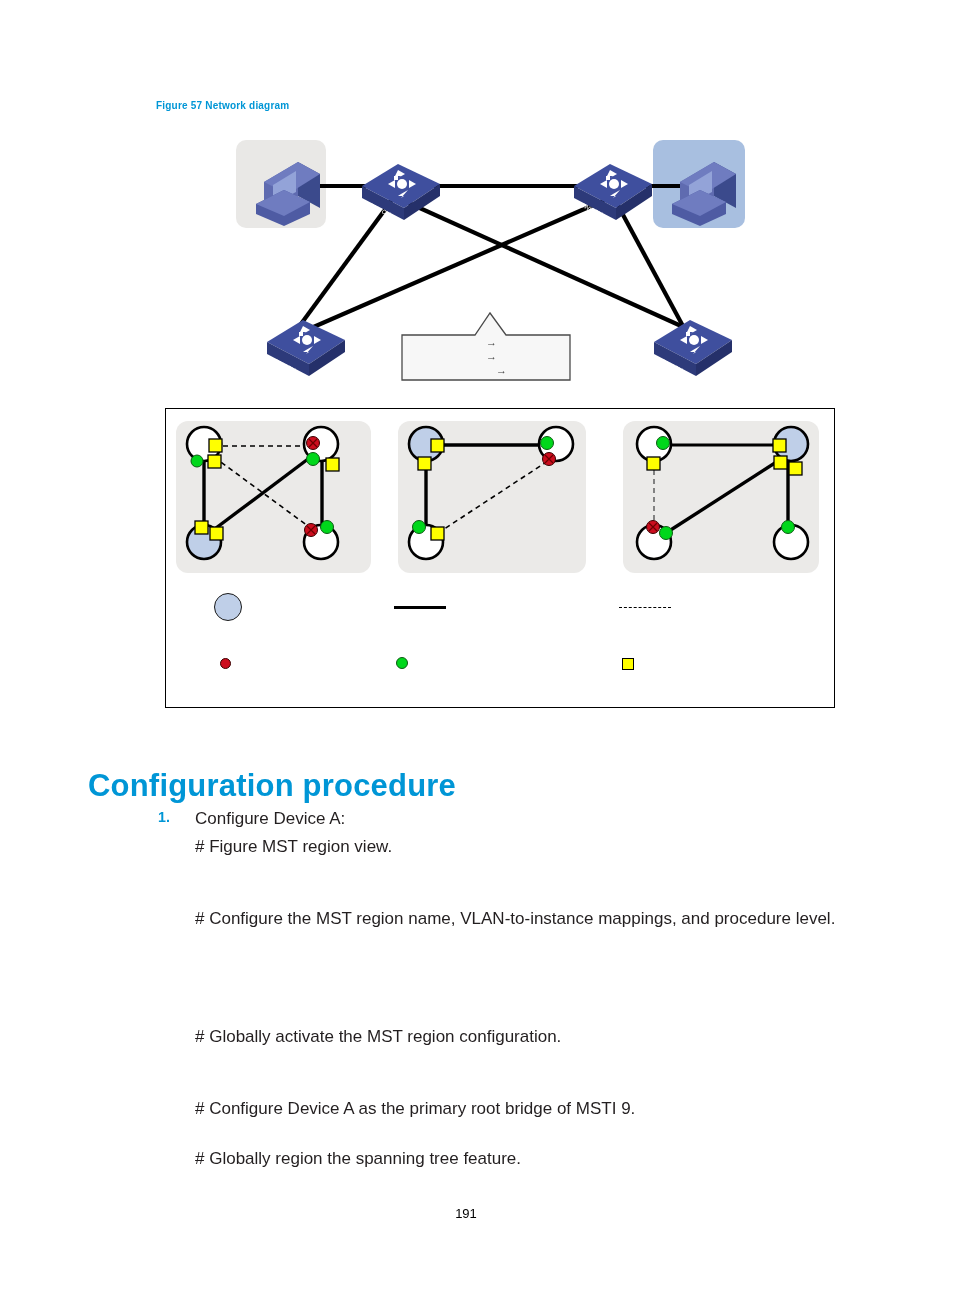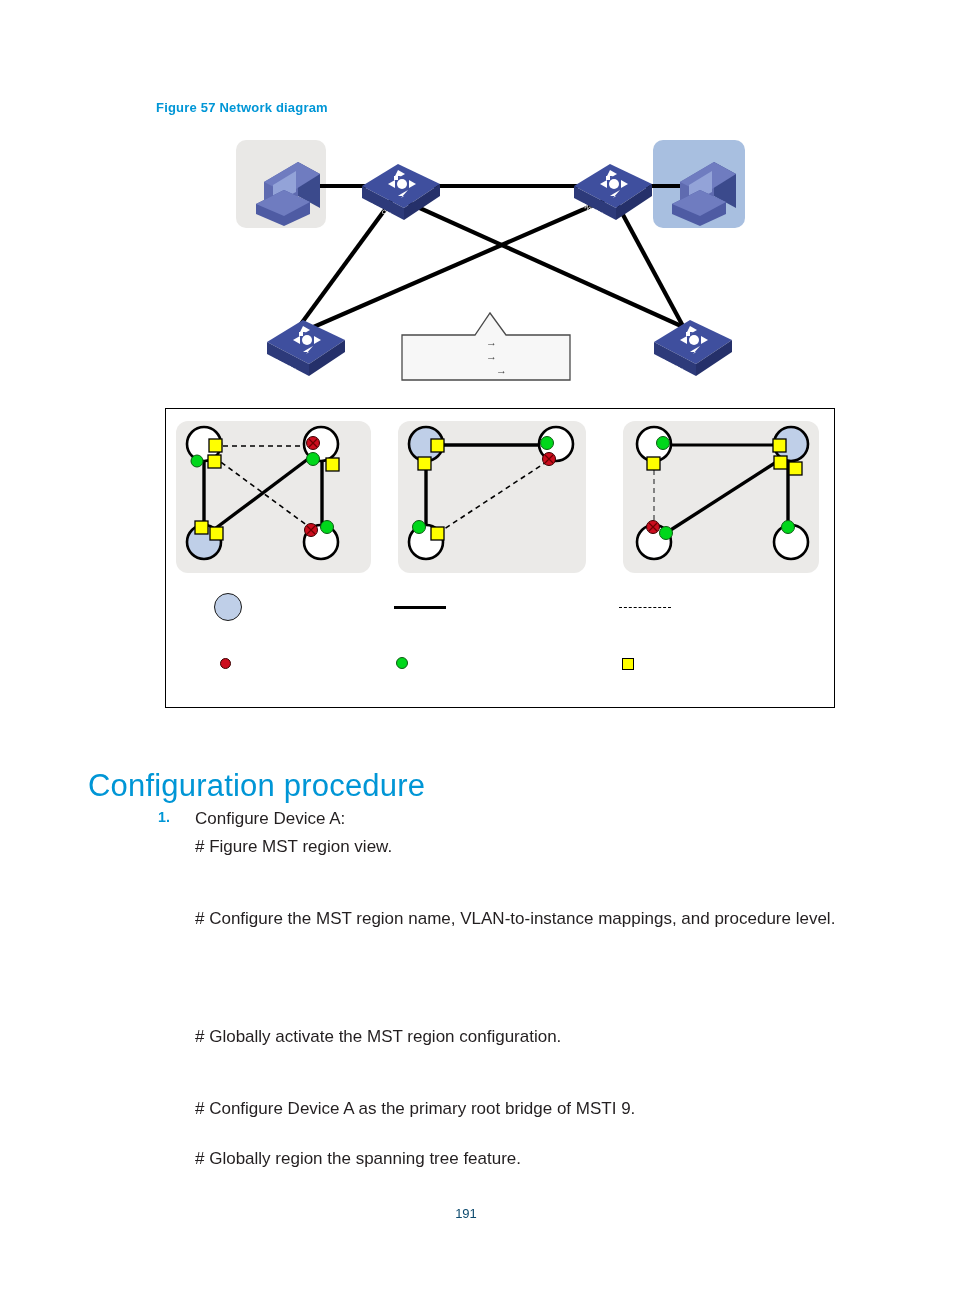--- a/index.html
+++ b/index.html
@@ -2,21 +2,21 @@
 <html><head>
 <meta charset="utf-8">
 <style>
   html,body{margin:0;padding:0;background:#ffffff;}
   body{width:954px;height:1296px;position:relative;
        font-family:"Liberation Sans",sans-serif;color:#231f20;}
   .pg{position:absolute;left:0;top:0;width:954px;height:1296px;}
 
   
   .fig-caption{position:absolute;left:156px;top:100px;
-    font-size:13px;font-weight:bold;color:#0096d6;letter-spacing:.2px;}
+    font-size:10px;font-weight:bold;color:#0096d6;letter-spacing:.2px;}
 
   
   .netarea{position:absolute;left:150px;top:128px;width:660px;height:278px;}
   .netsvg{position:absolute;left:0;top:0;}
 
   
   .devplate{position:absolute;border-radius:10px;}
   .plate-gray{background:#e9e8e6;}
   .plate-blue{background:#a8bfe0;}
 
@@ -31,27 +31,27 @@
   .lg-red{position:absolute;width:11px;height:11px;border-radius:50%;
      background:#cc0d1e;border:1px solid #3a0000;box-sizing:border-box;}
   .lg-green{position:absolute;width:12px;height:12px;border-radius:50%;
      background:#00d71b;border:1px solid #0b5b12;box-sizing:border-box;}
   .lg-yellow{position:absolute;width:12px;height:12px;background:#ffff00;
      border:1px solid #000;box-sizing:border-box;}
   .lg-label{position:absolute;font-size:12.5px;color:#231f20;}
 
   
   .h1{position:absolute;left:88px;top:747px;font-size:31px;color:#0096d6;
-      font-weight:normal;letter-spacing:.2px;}
+      font-weight:bold;letter-spacing:.2px;}
   .step-num{position:absolute;left:158px;font-size:14.2px;color:#0096d6;
       font-weight:bold;}
   .body-line{position:absolute;left:195px;font-size:17px;color:#231f20;
       white-space:nowrap;}
   .pageno{position:absolute;left:0;top:1206px;width:932px;text-align:center;
-      font-size:13px;color:#0c4a6e;}
+      font-size:13px;color:#000000;}
 </style>
 </head>
 <body>
 <div class="pg">
 
 <div class="fig-caption">Figure 57 Network diagram</div>
 
 <div class="netarea">
 
   <div class="devplate plate-gray" style="left:86px;top:12px;width:90px;height:88px;"></div>

